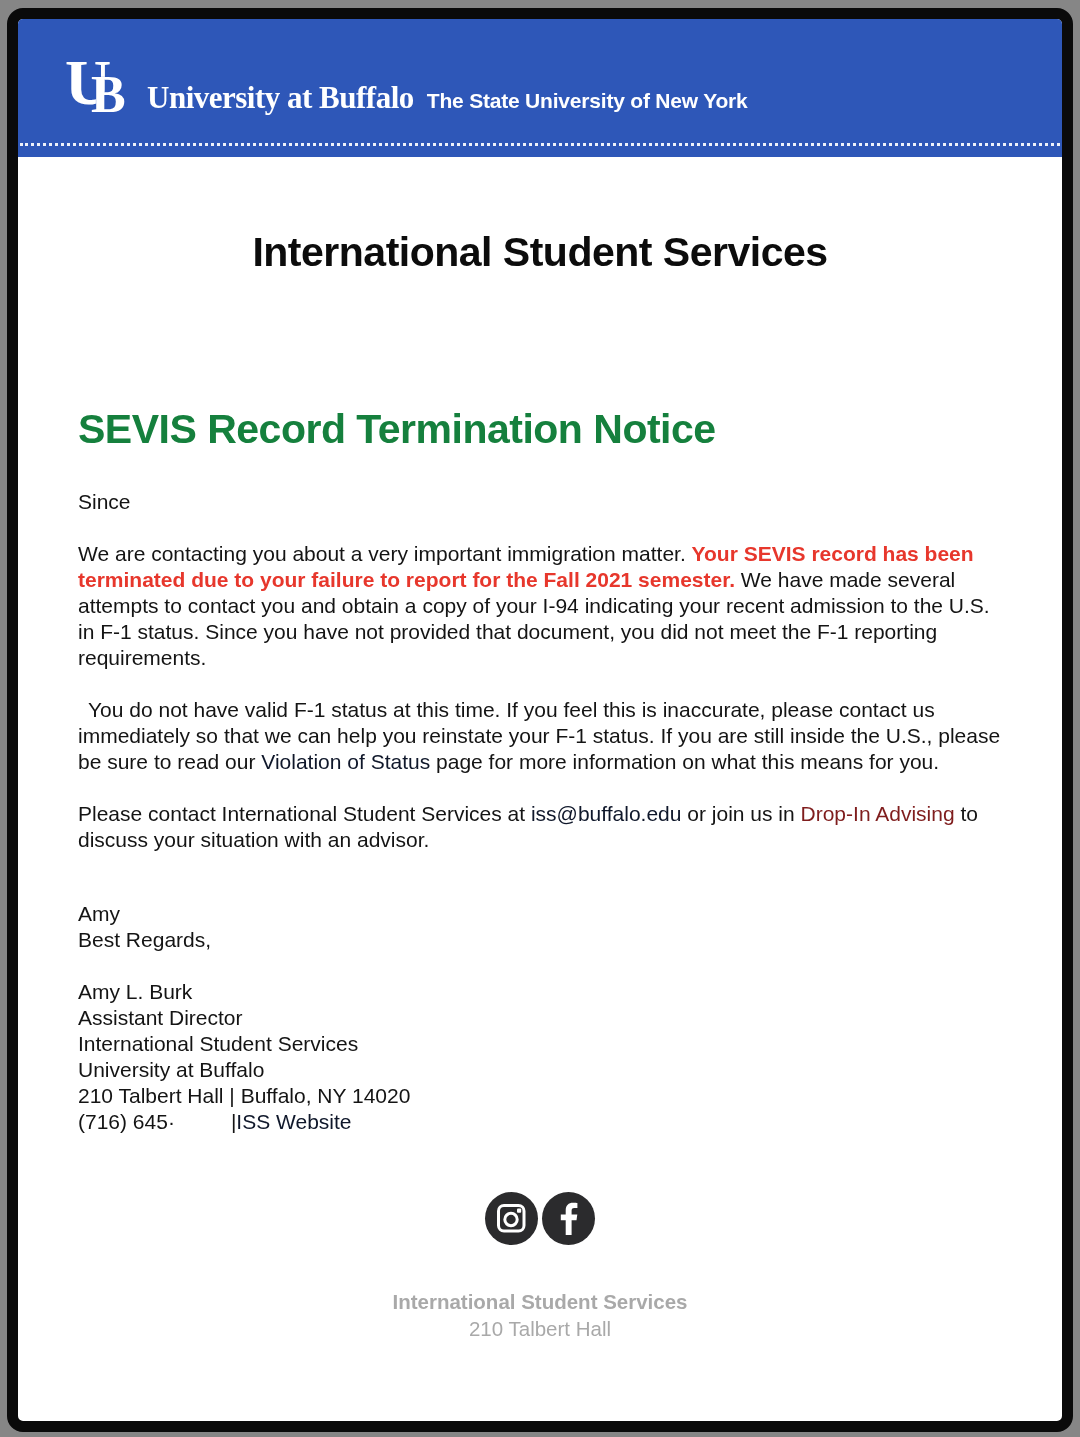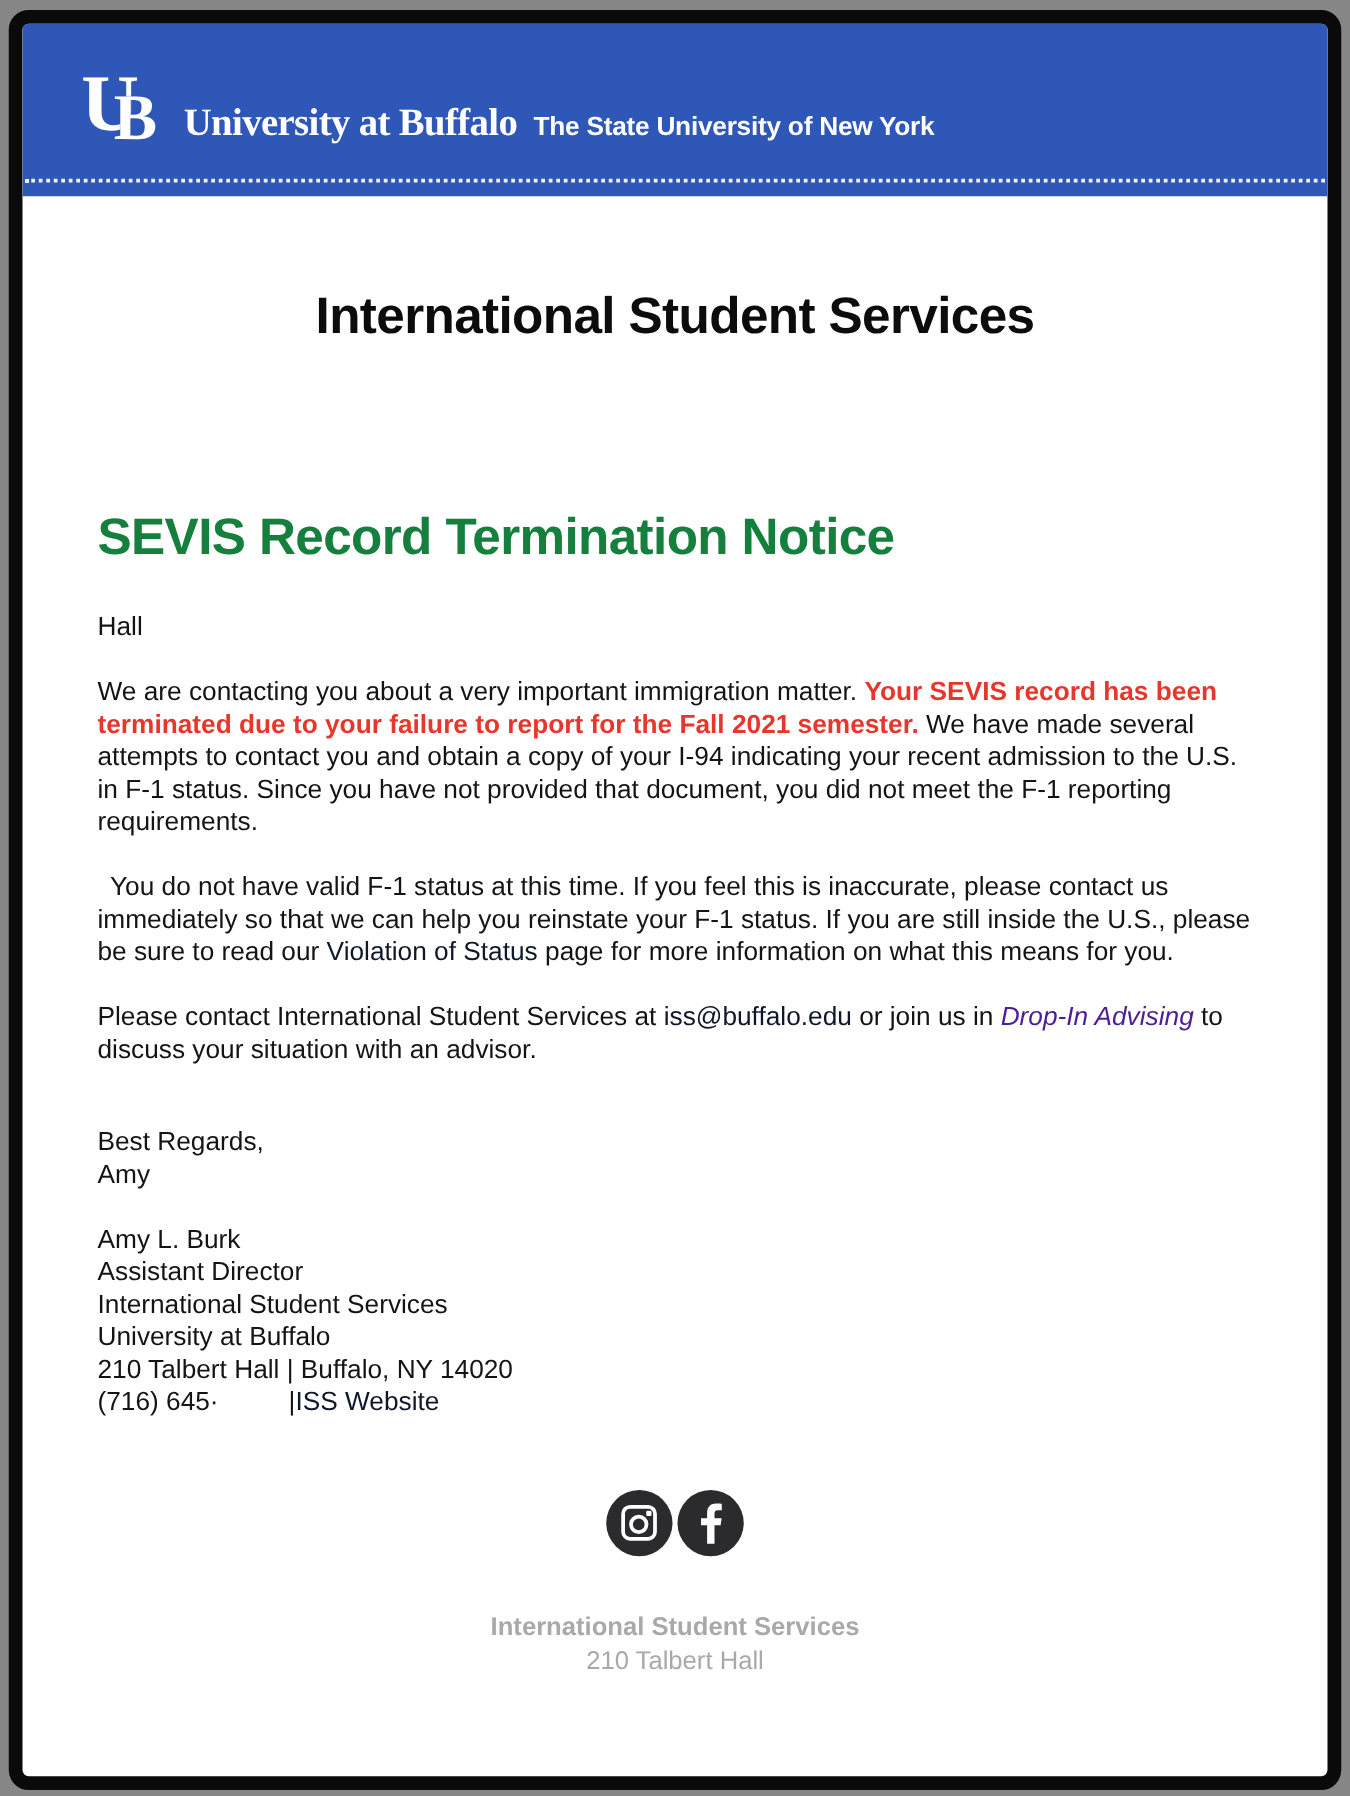--- a/index.html
+++ b/index.html
@@ -109,21 +109,21 @@
     margin: 36px 58px 0 60px;
     width: 928px;
     font-size: 21px;
     line-height: 26px;
     color: #141414;
   }
   .letter-body p { margin: 0 0 26px 0; }
   .red-bold { color: #e7372c; font-weight: bold; }
   .bold { font-weight: normal; margin-left: 10px; }
   .link-blue { color: #0f172a; text-decoration: none; cursor: pointer; }
-  .link-purple { color: #4c1d95; text-decoration: none; cursor: pointer; font-style: italic; }
+  .link-purple { color: #7f1d1d; text-decoration: none; cursor: pointer; }
   
   .signature {
     margin: 48px 0 0 60px;
     font-size: 21px;
     line-height: 26px;
     color: #141414;
   }
   .sig-gap { height: 26px; }
   .phone-spacer { display: inline-block; width: 56px; }
   
@@ -160,32 +160,32 @@
         <span class="uni-tagline">The State University of New York</span>
       </div>
     </div>
     <div class="dotted-line"></div>
   </div>
 
   <h1 class="dept-title">International Student Services</h1>
   <h2 class="notice-title">SEVIS Record Termination Notice</h2>
 
   <div class="letter-body">
-    <p>Hall</p>
+    <p>Since</p>
 
     <p><span>We are contacting you about a very important immigration matter. </span><span class="red-bold">Your SEVIS record has been terminated due to your failure to report for the Fall 2021 semester.</span><span> We have made several attempts to contact you and obtain a copy of your I-94 indicating your recent admission to the U.S. in F-1 status. Since you have not provided that document, you did not meet the F-1 reporting requirements.</span></p>
 
     <p><span class="bold">You do not have valid F-1 status at this time.</span><span> If you feel this is inaccurate, please contact us immediately so that we can help you reinstate your F-1 status. If you are still inside the U.S., please be sure to read our </span><a class="link-blue">Violation of Status</a><span> page for more information on what this means for you.</span></p>
 
     <p><span>Please contact International Student Services at </span><a class="link-blue">iss@buffalo.edu</a><span> or join us in </span><a class="link-purple">Drop-In Advising</a><span> to discuss your situation with an advisor.</span></p>
   </div>
 
   <div class="signature">
+    <div>Amy</div>
     <div>Best Regards,</div>
-    <div>Amy</div>
     <div class="sig-gap"></div>
     <div>Amy L. Burk</div>
     <div>Assistant Director</div>
     <div>International Student Services</div>
     <div>University at Buffalo</div>
     <div>210 Talbert Hall | Buffalo, NY 14020</div>
     <div><span>(716) 645·</span><span class="phone-spacer"></span><span>|</span><a class="link-blue">ISS Website</a></div>
   </div>
 
   <div class="social-row">

